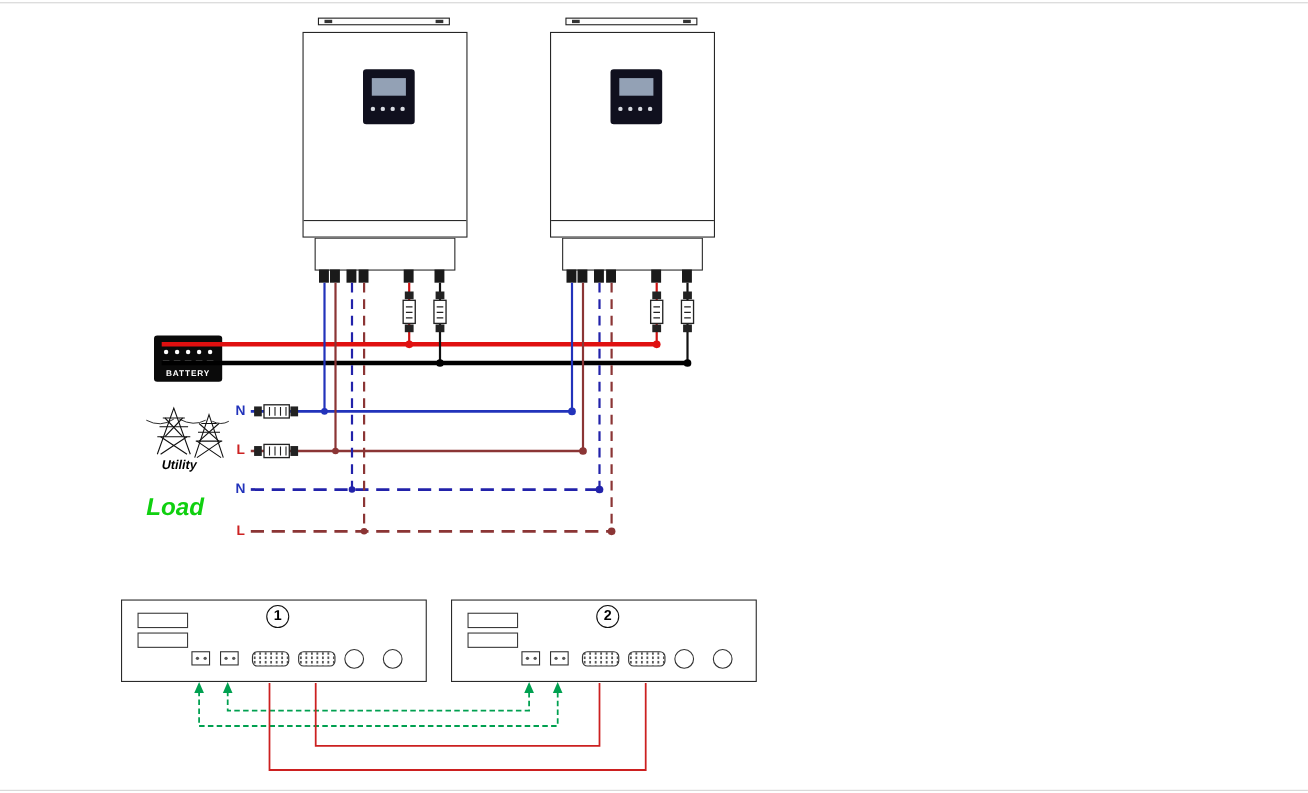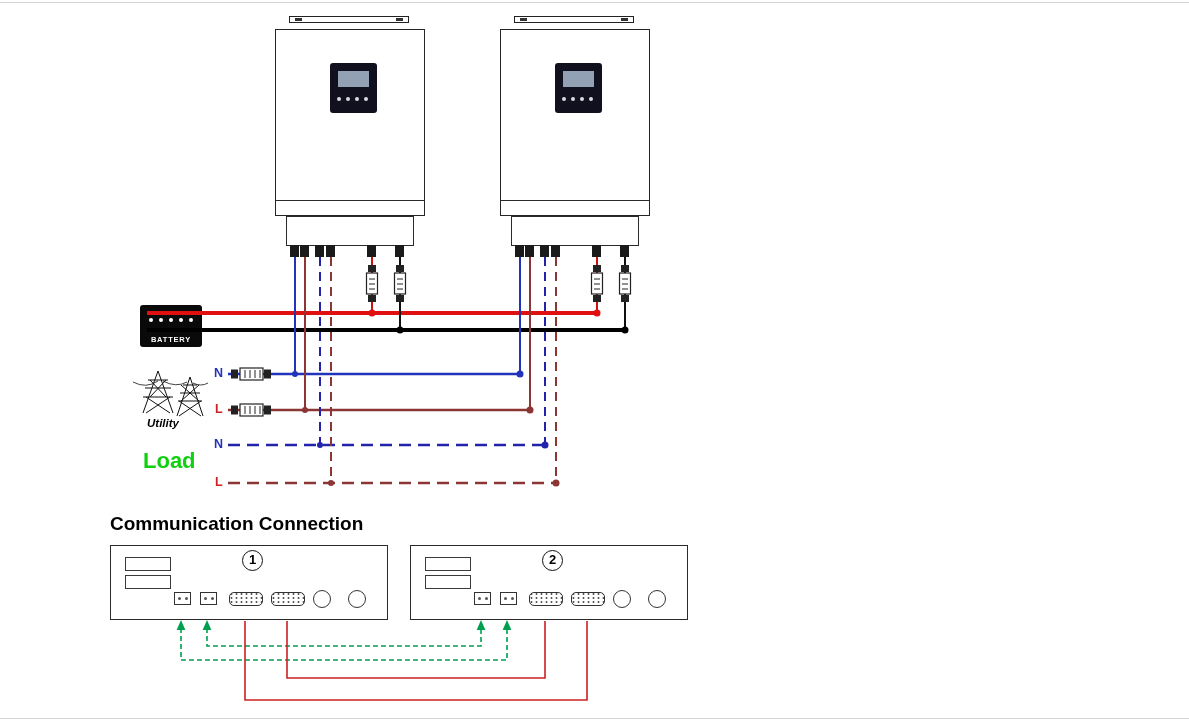--- a/index.html
+++ b/index.html
@@ -33,21 +33,21 @@
   .battery { position:absolute; left:140px; top:305px; width:62px; height:42px;
              background:#0a0a0a; border-radius:3px; }
   .batt-dots { position:absolute; left:9px; top:13px; display:flex; gap:6px; }
   .batt-dots i { width:4px; height:4px; border-radius:50%; background:#fff; display:block; }
   .batt-dash { position:absolute; left:8px; top:23px; width:46px; border-top:2px dashed #fff; }
   .batt-label { position:absolute; left:0; right:0; bottom:3px; text-align:center;
                 color:#fff; font-size:7.5px; font-weight:bold; letter-spacing:0.8px; }
 
   
   .lbl { position:absolute; font-weight:bold; white-space:nowrap; }
-  #lbl-load    { left:143px; top:448px; font-size:22px; color:#10d010; }
+  #lbl-load    { left:133px; top:448px; font-size:22px; color:#10d010;font-style:italic; }
   #lbl-utility { left:147px; top:417px; font-size:11.5px; color:#000;font-style:italic; }
   .nl { font-size:12.5px; }
   #lbl-un { left:214px; top:366px; color:#2233bb; }
   #lbl-ul { left:215px; top:402px; color:#cc2222; }
   #lbl-ln { left:214px; top:437px; color:#2233bb; }
   #lbl-ll { left:215px; top:475px; color:#cc2222; }
   .comm-heading { position:absolute; left:110px; top:513px; font-size:19px;
                   font-weight:bold; color:#000; }
 
   
@@ -140,21 +140,20 @@
     <div class="batt-dash"></div>
     <div class="batt-label">BATTERY</div>
   </div>
 
   <div class="lbl nl" id="lbl-un">N</div>
   <div class="lbl nl" id="lbl-ul">L</div>
   <div class="lbl nl" id="lbl-ln">N</div>
   <div class="lbl nl" id="lbl-ll">L</div>
   <div class="lbl" id="lbl-utility">Utility</div>
   <div class="lbl" id="lbl-load">Load</div>
-  <div class="comm-heading">Communication Connection</div>
 
   <div class="comm-panel" id="panel1">
     <div class="vent v1"></div>
     <div class="vent v2"></div>
     <div class="unit-badge">1</div>
     <div class="psq p1">
         <i></i>
         <i></i>
       </div>
     <div class="psq p2">

